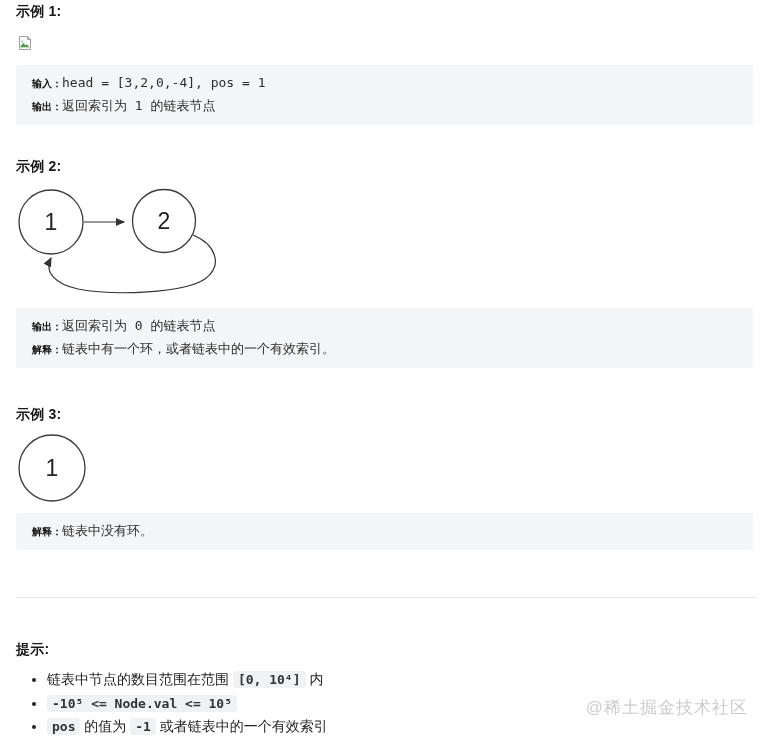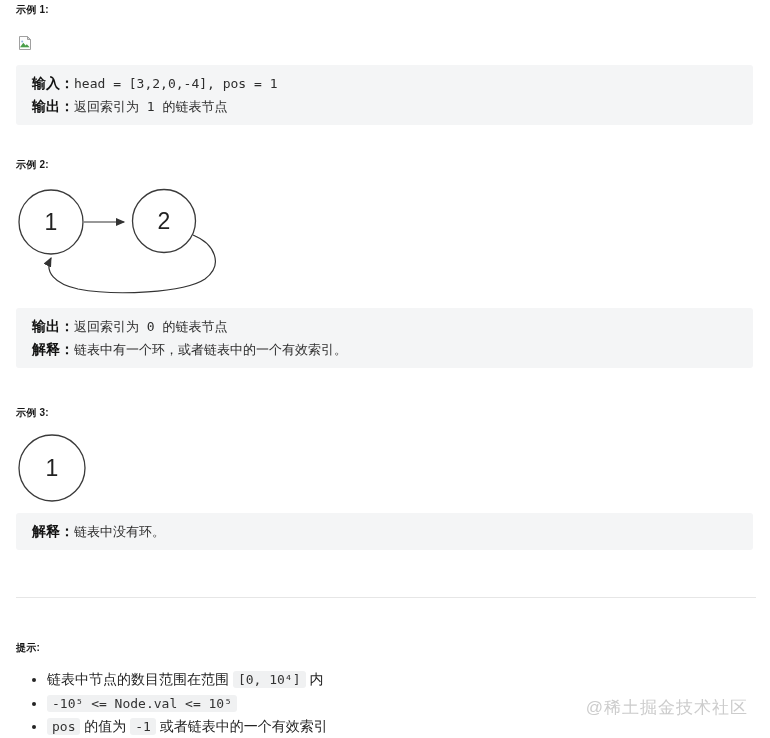--- a/index.html
+++ b/index.html
@@ -11,52 +11,52 @@
     --divider:#e6e6e6;
   }
   *{box-sizing:border-box;margin:0;padding:0;}
   html,body{background:#fff;}
   body{
     width:770px;height:738px;position:relative;overflow:hidden;
     font-family:"Liberation Sans",sans-serif;color:var(--text);
   }
   .abs{position:absolute;}
   .section-title{
-    font-size:10px;font-weight:bold;color:#171717;letter-spacing:.2px;
+    font-size:14px;font-weight:bold;color:#171717;letter-spacing:.2px;
   }
   .code-block{
     left:16px;width:737px;background:var(--code-block-bg);
     border-radius:3px;padding:7px 16px;
   }
   .code-line{
     font-family:"DejaVu Sans Mono","Liberation Mono",monospace;
     font-size:13px;line-height:22px;color:#2d2d2d;white-space:pre;
   }
   .code-label{
     font-family:"Liberation Sans",sans-serif;
-    font-weight:bold;color:#111;font-size:14px;
+    font-weight:bold;color:#111;font-size:10px;
   }
   .diagram{display:block;}
   .node-label{
     font-family:"Liberation Sans",sans-serif;font-size:23px;fill:#222;
   }
   .hr-divider{
     left:16px;width:740px;height:0;border:none;
     border-top:1px solid var(--divider);
   }
   .hints-list{
     left:16px;width:720px;list-style:disc;padding-left:31px;
   }
   .hints-list li{
     font-size:14px;line-height:22.5px;color:#242424;
   }
   .chip{
     font-family:"DejaVu Sans Mono","Liberation Mono",monospace;
     font-size:13px;background:var(--chip-bg);border-radius:3px;
-    padding:1px 5px;color:#333;
+    padding:1px 5px;color:#333;font-weight:bold;
   }
   .watermark{
     right:22px;top:696px;font-size:17px;color:var(--watermark);
     letter-spacing:1px;
   }
 </style>
 </head>
 <body>
 
 <div class="abs section-title" style="left:16px;top:3px">示例 1:</div>

